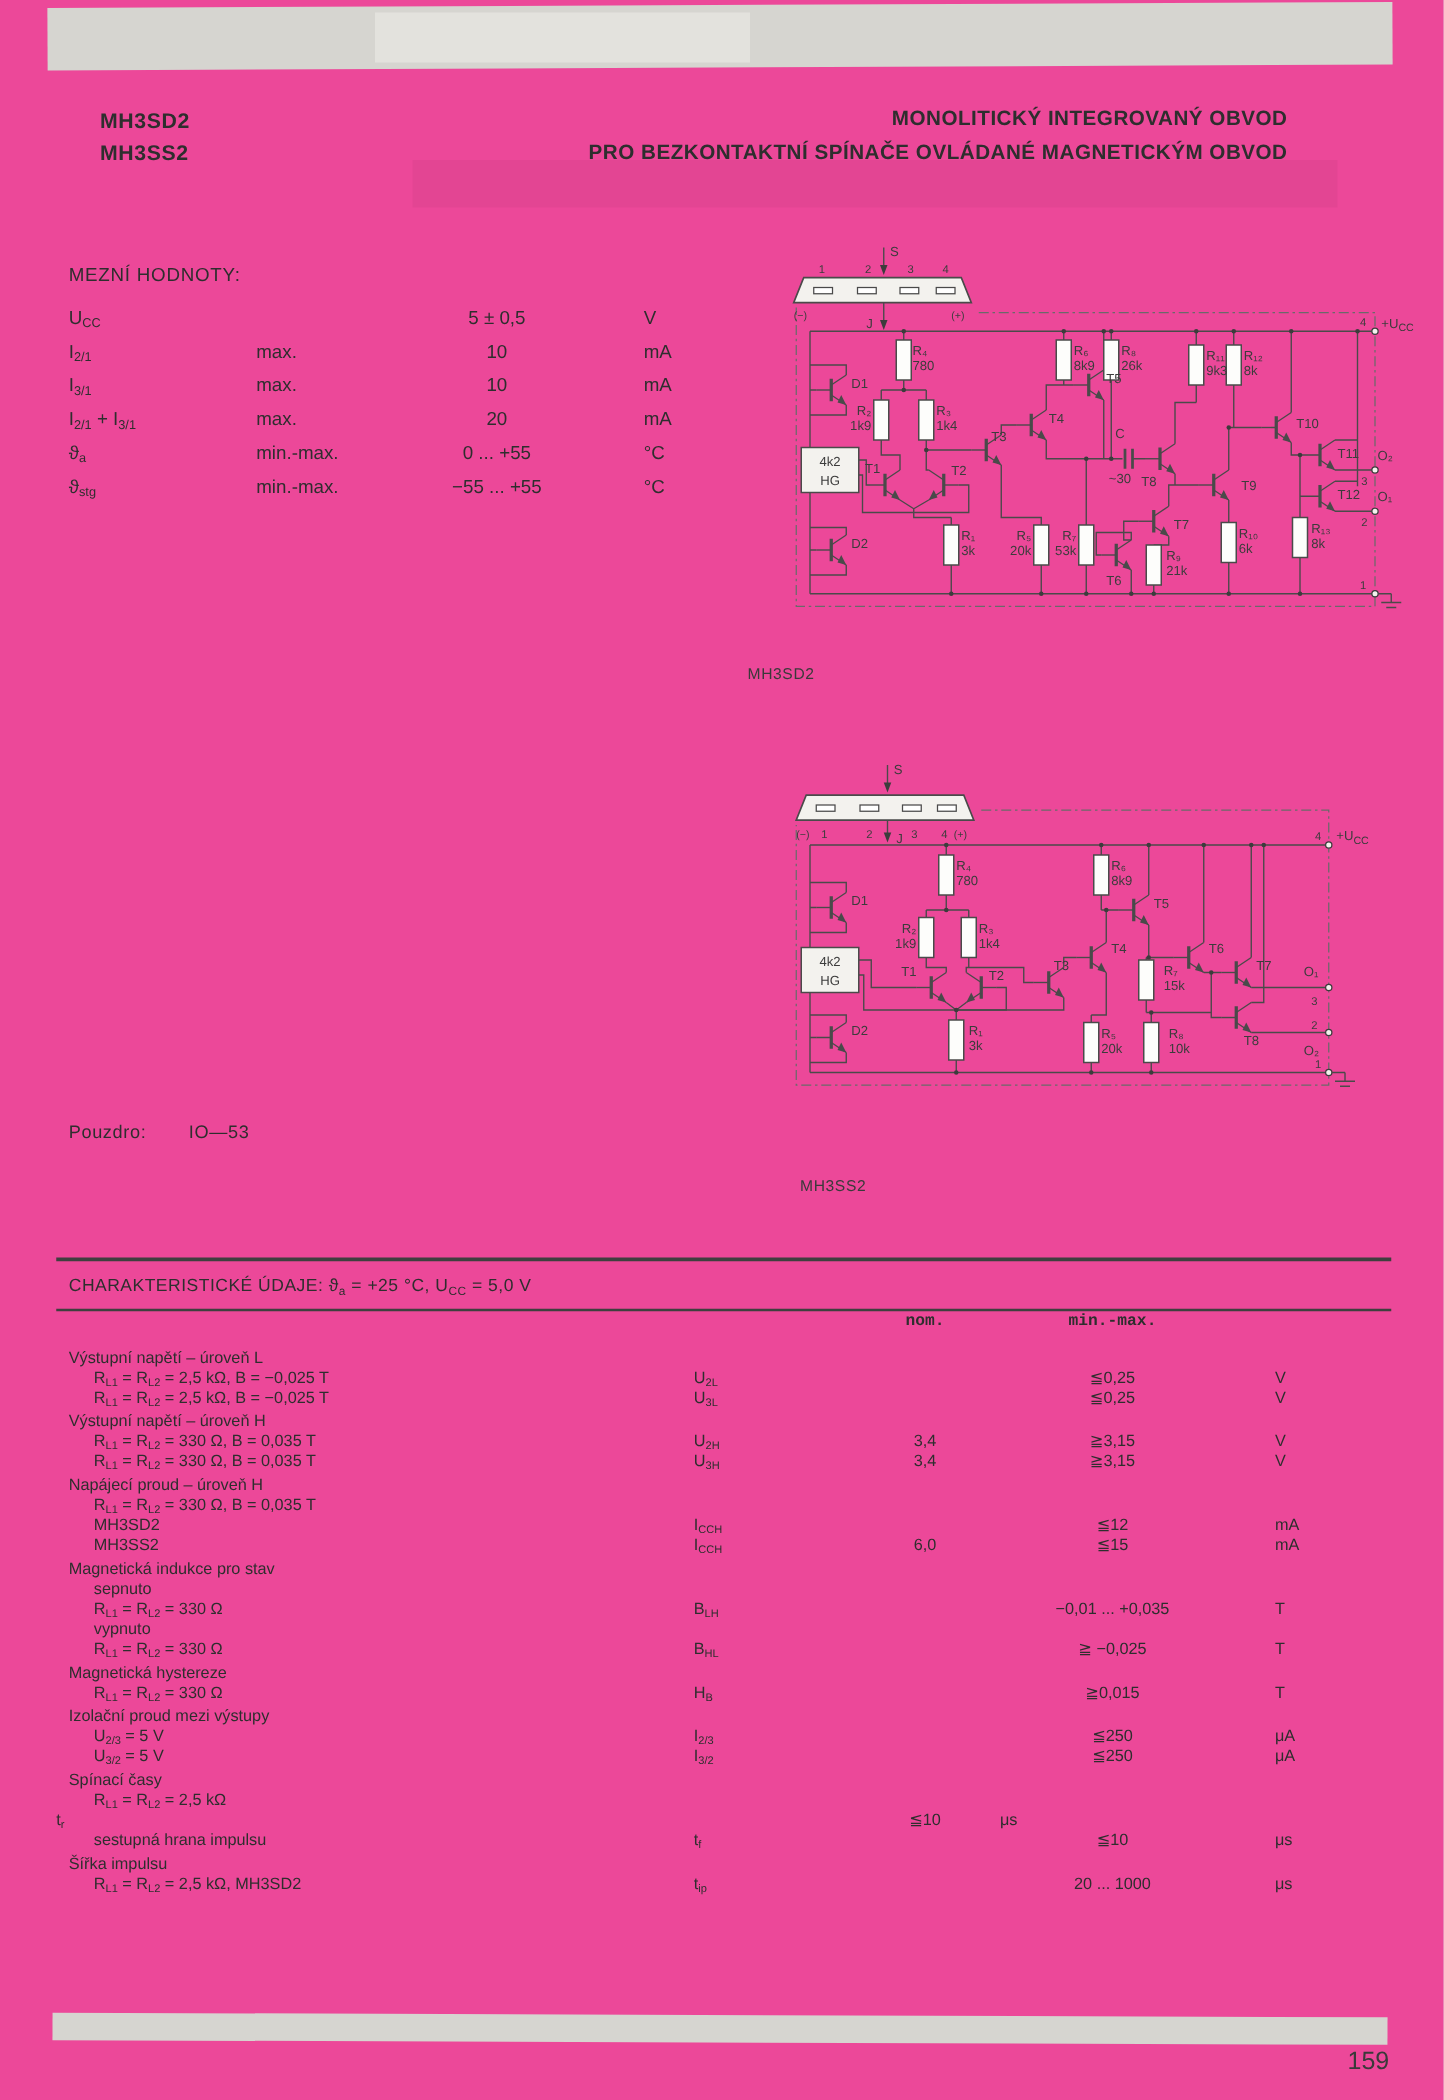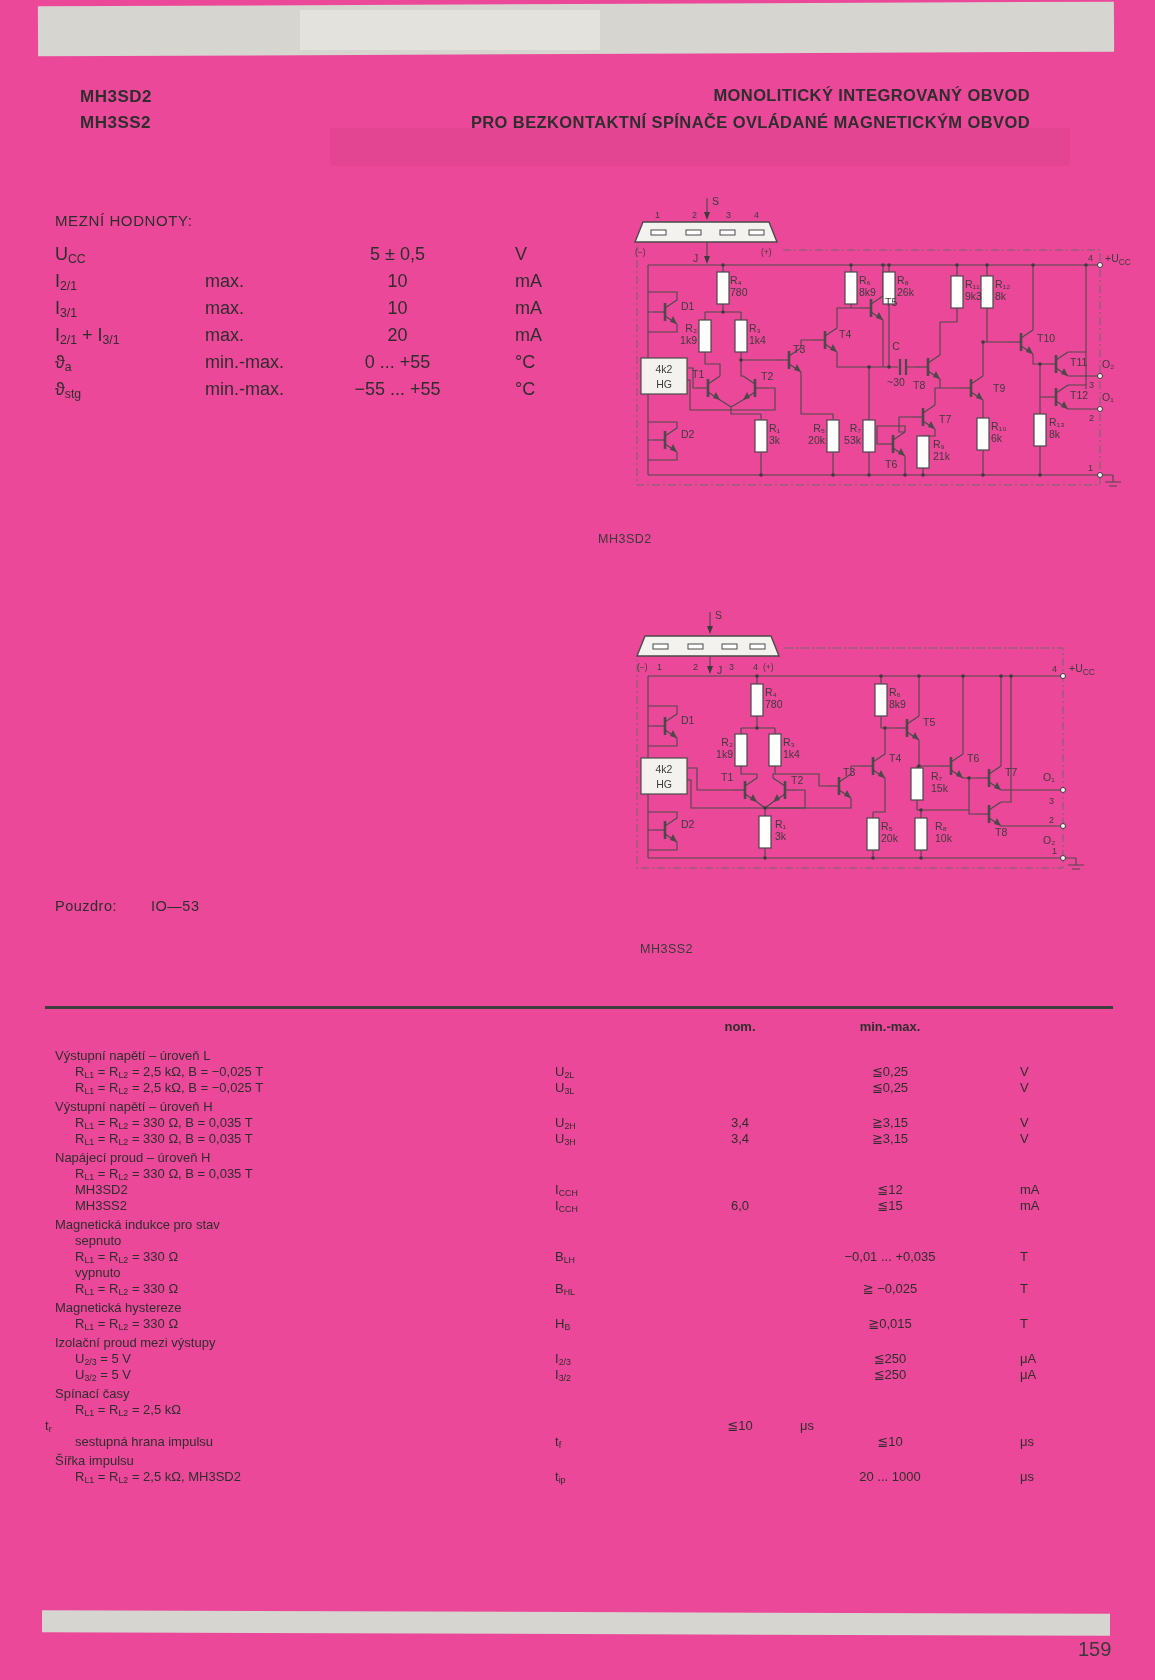--- a/index.html
+++ b/index.html
@@ -6,21 +6,21 @@
   .page{position:relative;width:1155px;height:1680px;background:#ec4899;overflow:hidden;
         font-family:"Liberation Sans", sans-serif;color:#2e2e2e;}
   .shade{position:absolute;background:#d6d5d0;}
   sub{font-size:0.68em;vertical-align:-0.28em;line-height:0;}
   
   .partnos{position:absolute;left:80px;top:84px;font-size:17px;font-weight:bold;line-height:26px;letter-spacing:0.5px;}
   .doctitle{position:absolute;left:330px;top:82px;width:700px;text-align:right;font-size:16.5px;font-weight:bold;line-height:27px;letter-spacing:0.4px;}
   
   .limits{position:absolute;left:55px;top:212px;width:580px;}
   .limits .ltitle{font-size:15px;letter-spacing:0.6px;margin-bottom:12px;}
-  .lrow{display:grid;grid-template-columns:150px 110px 165px 1fr;height:27px;align-items:center;font-size:18px;}
+  .lrow{display:grid;grid-template-columns:150px 110px 165px 1fr;height:27px;align-items:center;font-size:15px;}
   .lrow .lval{text-align:center;}
   .lrow .lunit{padding-left:35px;}
   
   .sch{position:absolute;}
   .caption{position:absolute;font-size:12.5px;color:#3a3a3a;letter-spacing:0.5px;}
   svg text{fill:#3c3c3c;font-family:"Liberation Sans",sans-serif;}
   .w{fill:none;stroke:#4a4a4a;stroke-width:1.1;}
   .pw{fill:none;stroke:#4a4a4a;stroke-width:2.2;}
   .db{fill:none;stroke:#6a6a6a;stroke-width:1;stroke-dasharray:8 3 2 3;}
   .pk{fill:#f3f2ee;stroke:#4a4a4a;stroke-width:1.4;}
@@ -31,21 +31,21 @@
   .ah{fill:#3c3c3c;}
   .t8{font-size:8.5px;}
   .t9{font-size:9px;}
   .t10{font-size:10.5px;}
   
   .pouzdro{position:absolute;left:55px;top:898px;font-size:14.5px;letter-spacing:0.5px;}
   .pouzdro span{margin-right:34px;}
   
   .chars{position:absolute;left:45px;top:1006px;width:1068px;border-top:3px solid #3f3f3f;}
   .ctitle{font-size:14px;padding:11px 0 11px 10px;border-bottom:2.5px solid #3f3f3f;letter-spacing:0.4px;}
-  .chead{display:grid;grid-template-columns:510px 145px 80px 220px 1fr;padding-top:10px;font-size:13px;font-weight:bold;}
+  .chead{display:grid;grid-template-columns:510px 145px 80px 220px 1fr;font-size:13px;font-weight:bold;font-family:Liberation Mono, monospace;}
   .chead .hnom{text-align:center;}
   .chead .hmm{text-align:center;}
   .crows{margin-top:14px;}
   .cgroup{font-size:13px;padding-left:10px;margin-top:3px;height:16px;line-height:16px;}
   .crow{display:grid;grid-template-columns:510px 145px 80px 220px 1fr;font-size:13px;height:16px;line-height:16px;}
   .crow .ccond{padding-left:30px;}
   .crow .cnom{text-align:center;}
   .crow .cmm{text-align:center;}
   .crow .cunit{padding-left:20px;}
   .pagenum{position:absolute;left:1078px;top:1638px;font-size:20px;color:#3a3a3a;}
@@ -563,20 +563,24 @@
     <text class="t9" x="459" y="276">1</text>
     <path class="w" d="M472.5,280 H483 M483,280 V287 M475,287 H491 M479,291 H487"></path>
   </svg>
   <div class="caption" style="left:640px;top:942px;">MH3SS2</div>
 
   <div class="pouzdro">
     <span>Pouzdro:</span><span>IO—53</span>
   </div>
 
   <div class="chars">
+    <div class="ctitle">
+      <span>CHARAKTERISTICKÉ ÚDAJE:</span>
+      <span>ϑ<sub>a</sub> = +25 °C, U<sub>CC</sub> = 5,0 V</span>
+    </div>
     <div class="chead">
       <span></span>
         <span></span>
       <span class="hnom">nom.</span>
       <span class="hmm">min.-max.</span>
       <span></span>
     </div>
     <div class="crows" id="char-rows">
         <div class="cgroup">Výstupní napětí – úroveň L</div>
         <div class="crow">

